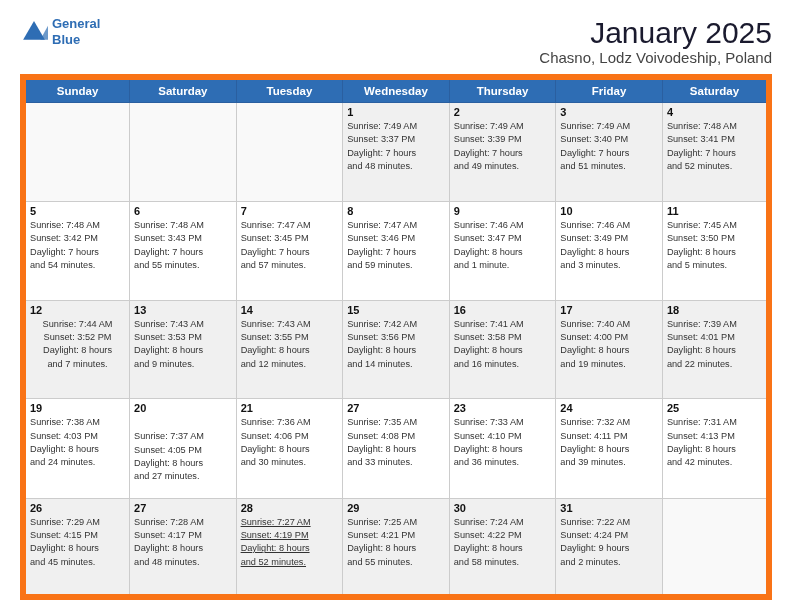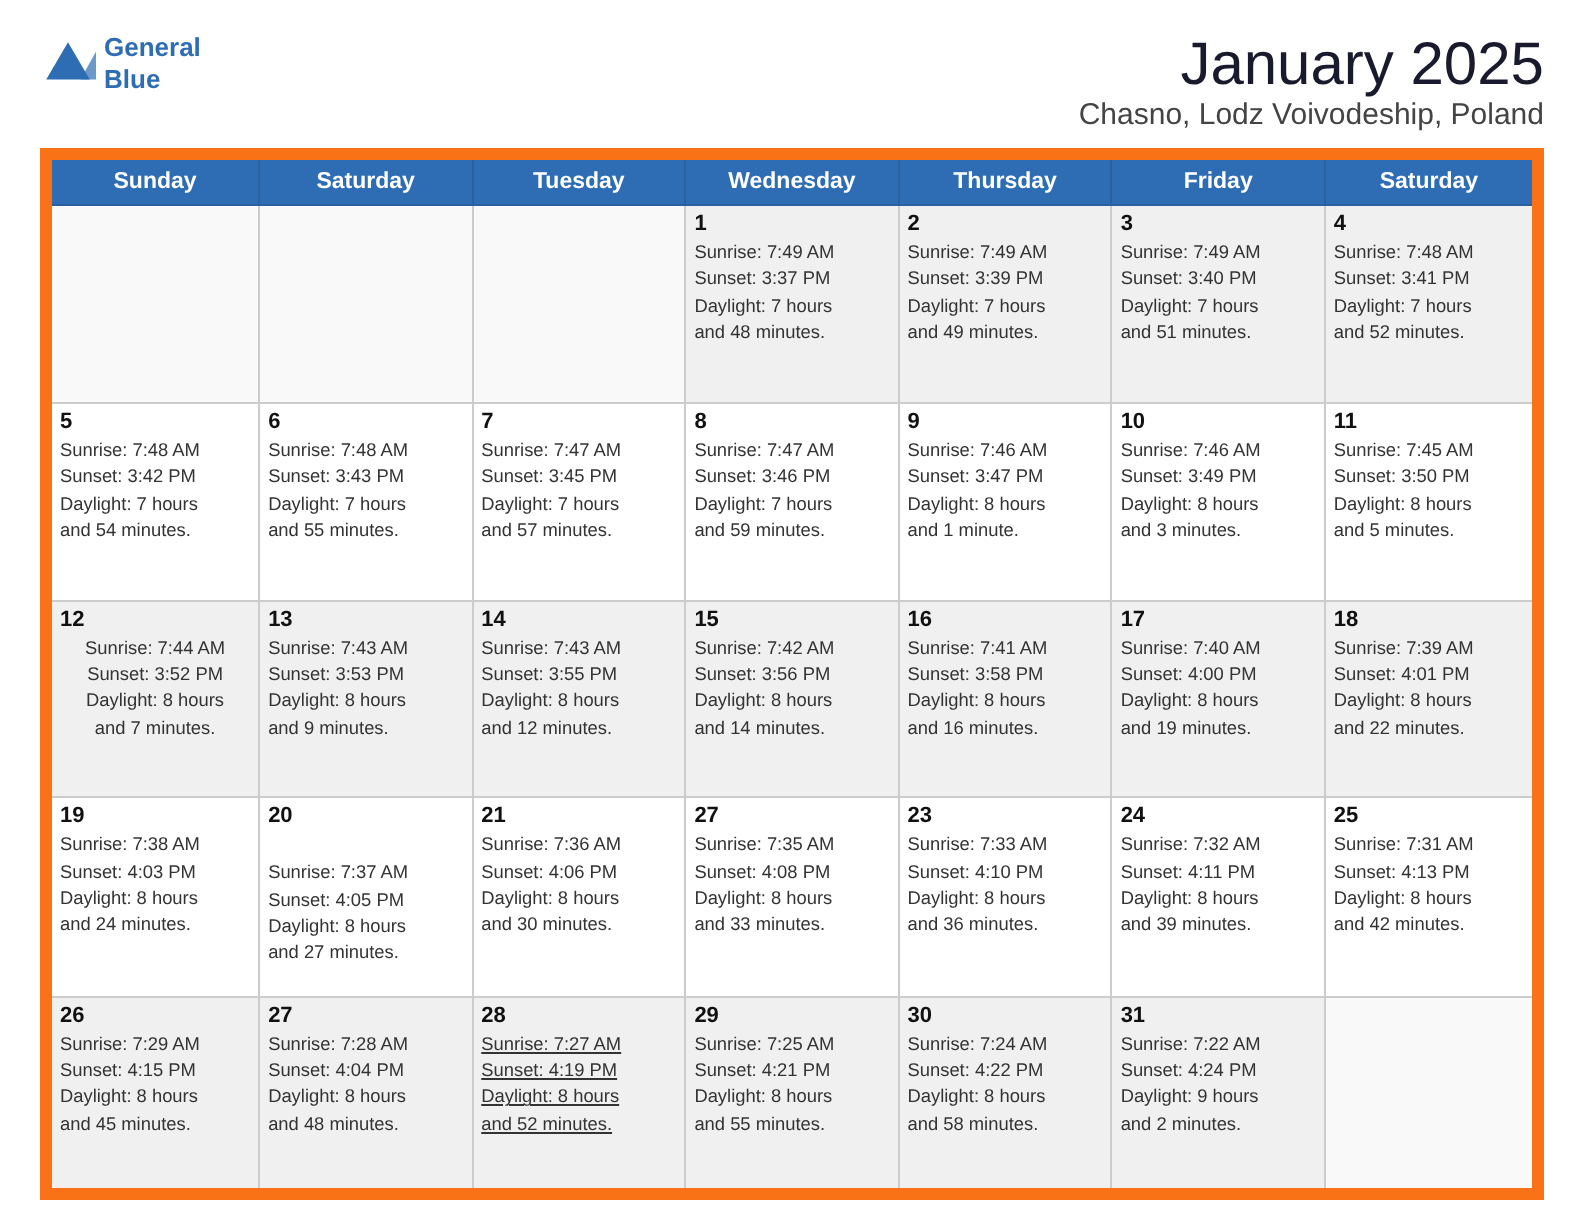--- a/index.html
+++ b/index.html
@@ -328,21 +328,21 @@
           <td>
             <span class="day-num">26</span>
             <div class="day-info" style="white-space: pre-line;">Sunrise: 7:29 AM
 Sunset: 4:15 PM
 Daylight: 8 hours
 and 45 minutes.</div>
           </td>
           <td>
             <span class="day-num">27</span>
             <div class="day-info" style="white-space: pre-line;">Sunrise: 7:28 AM
-Sunset: 4:04 PM
+Sunset: 4:17 PM
 Daylight: 8 hours
 and 48 minutes.</div>
           </td>
           <td>
             <span class="day-num">28</span>
             <div class="day-info" style="white-space: pre-line; text-decoration: underline;">Sunrise: 7:27 AM
 Sunset: 4:19 PM
 Daylight: 8 hours
 and 52 minutes.</div>
           </td>

